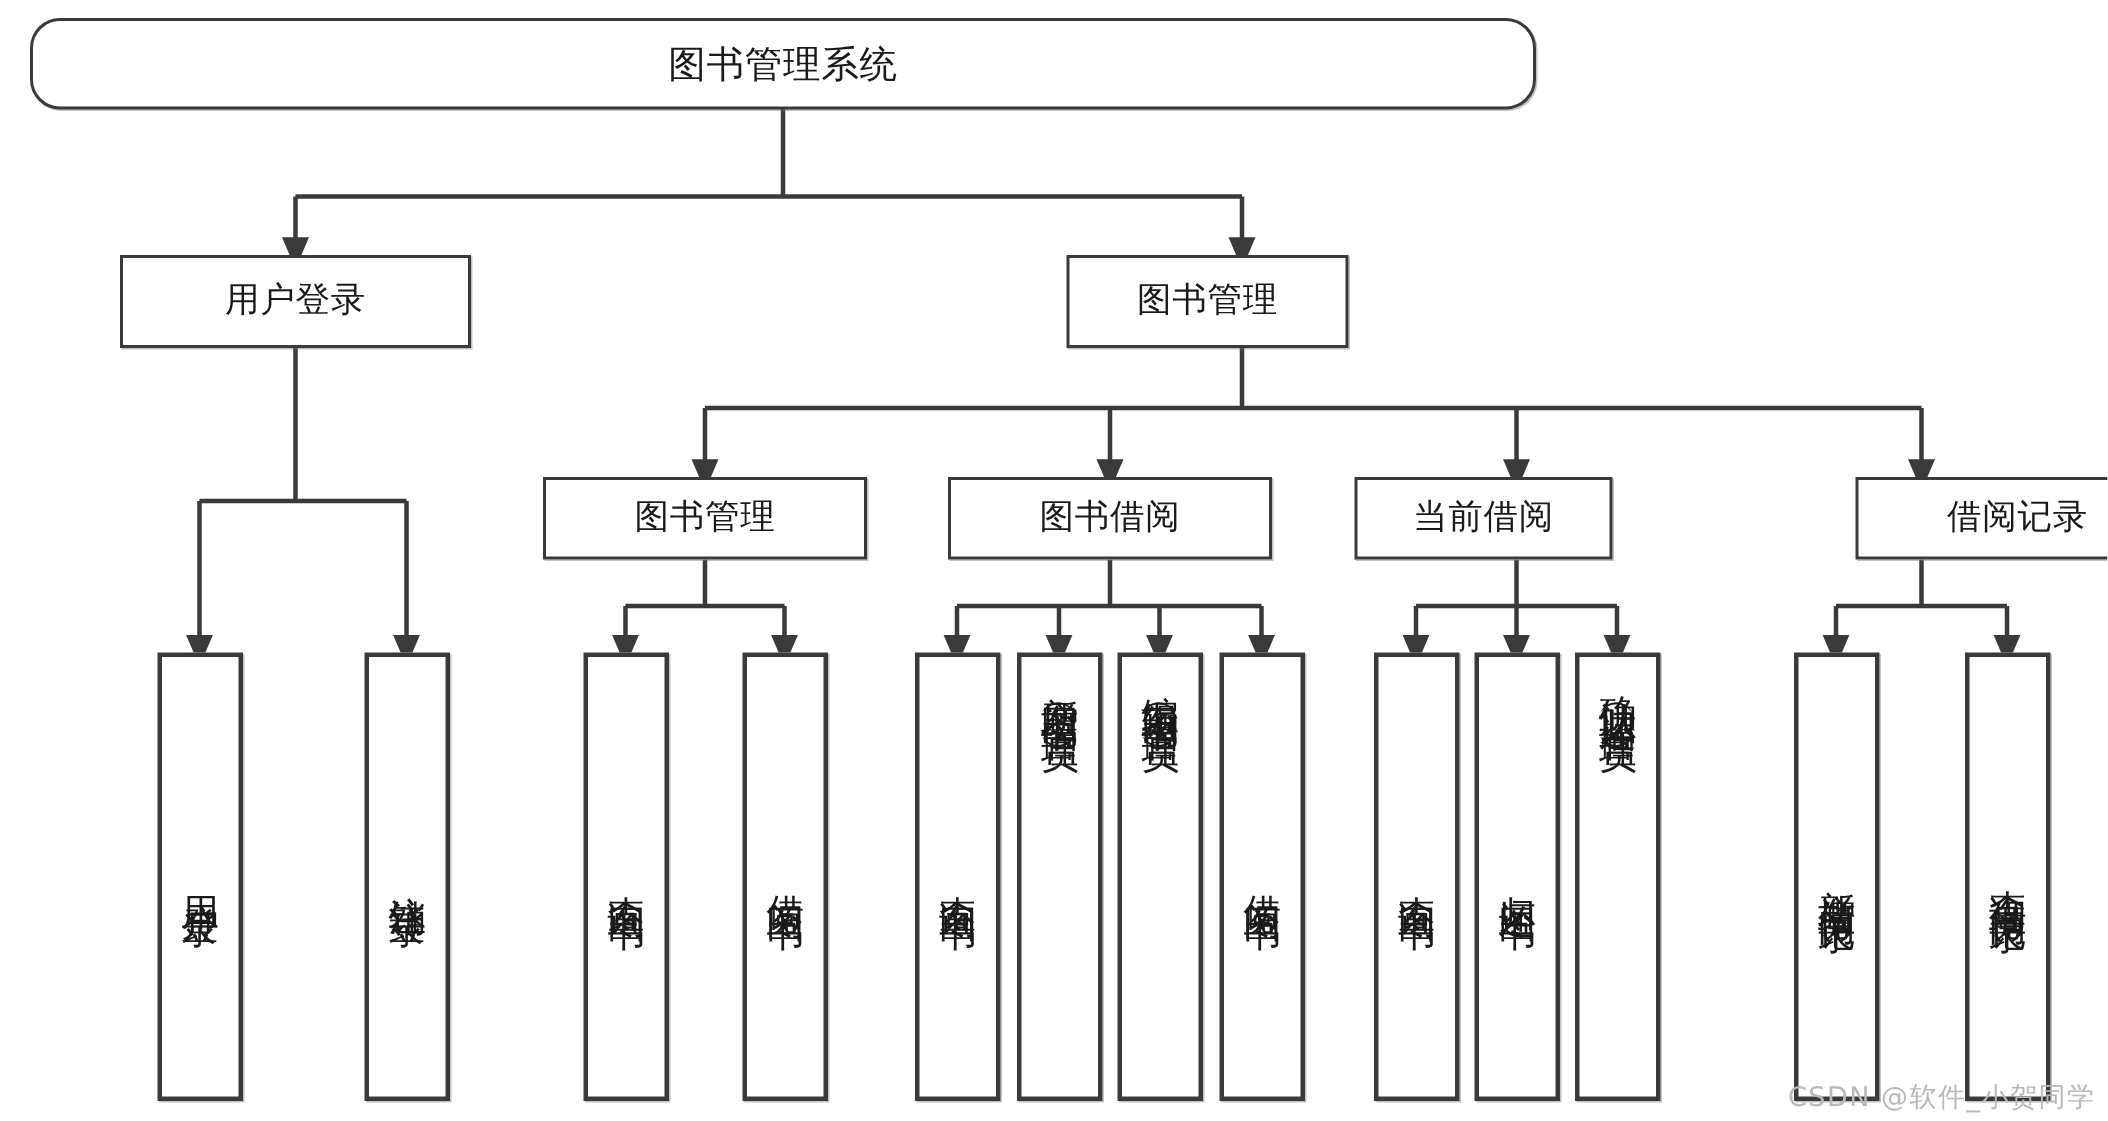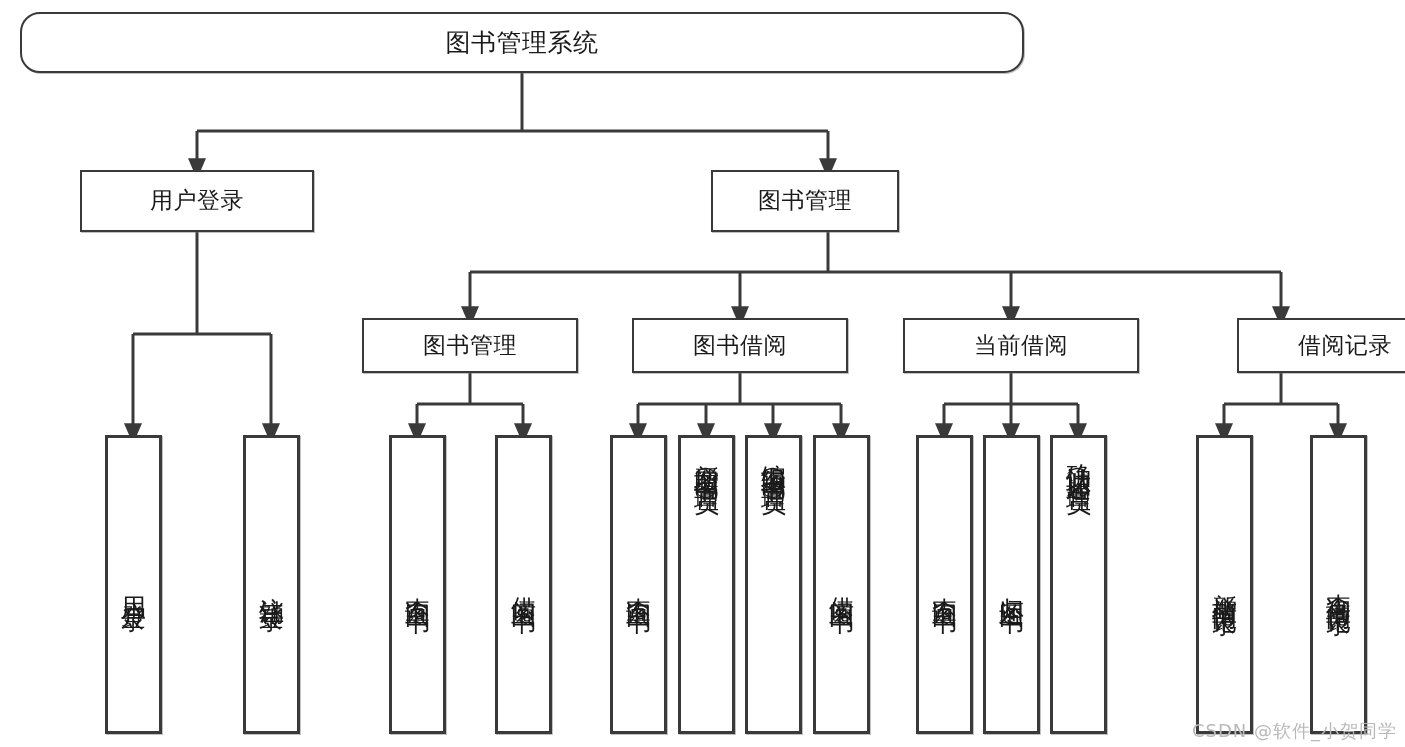--- a/index.html
+++ b/index.html
@@ -142,21 +142,21 @@
   <div class="node node-l2" style="left:711px; top:170px; width:188px; height:62px;">
     <span class="label">图书管理</span>
   </div>
 
   <div class="node node-l3" style="left:362px; top:318px; width:216px; height:55px;">
     <span class="label">图书管理</span>
   </div>
   <div class="node node-l3" style="left:632px; top:318px; width:216px; height:55px;text-align:right;">
     <span class="label">图书借阅</span>
   </div>
-  <div class="node node-l3" style="left:903px; top:318px; width:236px; height:55px;">
+  <div class="node node-l3" style="left:903px; top:318px; width:172px; height:55px;">
     <span class="label">当前借阅</span>
   </div>
   <div class="node node-l3" style="left:1237px; top:318px; width:216px; height:55px;">
     <span class="label">借阅记录</span>
   </div>
 
   <div class="node node-leaf center-v" style="left:105px; top:435px; width:57px; height:299px;">
     <span class="label">用户登录</span>
   </div>
   <div class="node node-leaf center-v" style="left:243px; top:435px; width:57px; height:299px;">

